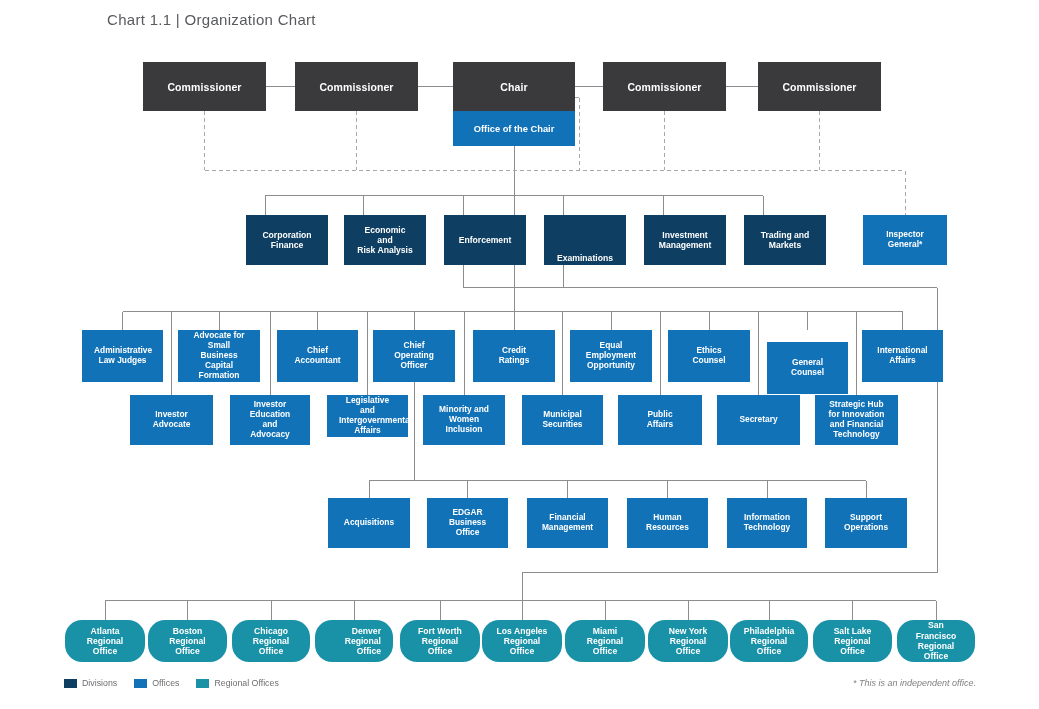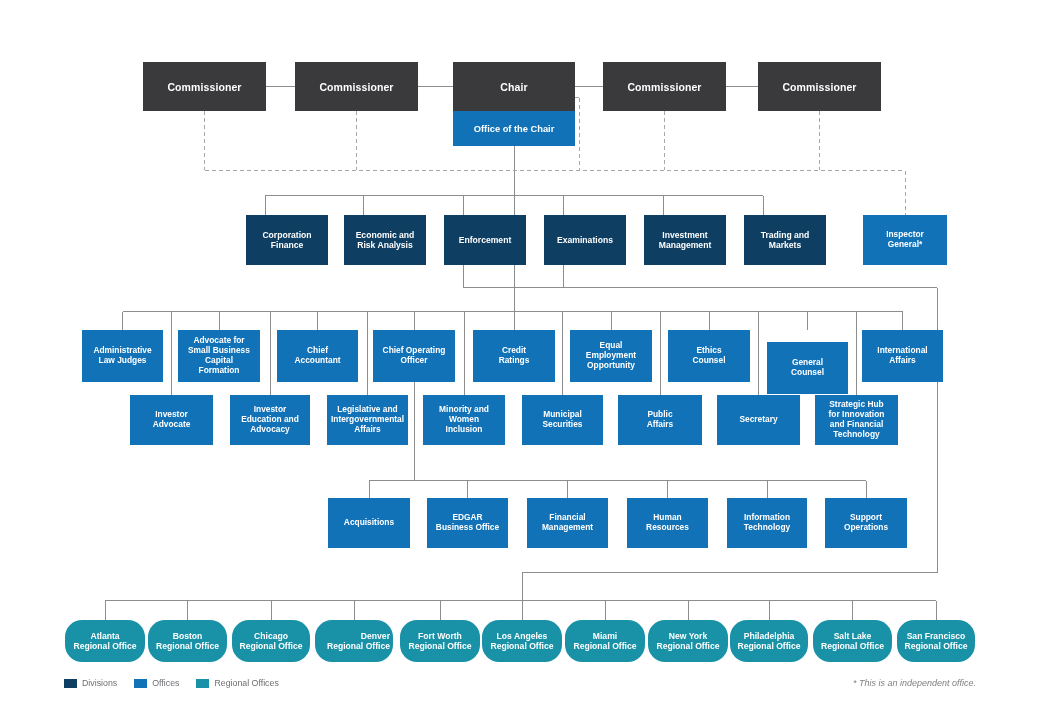--- a/index.html
+++ b/index.html
@@ -1,37 +1,38 @@
 <!DOCTYPE html>
 <html style="--commissioner-bg: #3a393b; --division-bg: #0e3e62; --office-bg: #1172b8; --regional-bg: #1992a7; --line-solid: #8d8d8d; --line-dashed: #a8a8a8;"><head>
 <meta charset="utf-8">
 <style>
   html,body{margin:0;padding:0;background:#ffffff;}
   body{width:1039px;height:709px;overflow:hidden;font-family:"Liberation Sans",sans-serif;}
   .canvas{position:relative;width:1039px;height:709px;background:#ffffff;}
   .title{position:absolute;left:107px;top:11px;font-size:15px;color:#595a5e;letter-spacing:.3px;}
   svg.connectors{position:absolute;left:0;top:0;pointer-events:none;}
   #nodes .node{position:absolute;display:flex;align-items:center;justify-content:center;
-    text-align:center;color:#ffffff;font-weight:bold;box-sizing:border-box;padding:2px 3px;}
+    text-align:center;color:#ffffff;font-weight:bold;box-sizing:border-box;padding:2px 12px;}
   .node span{white-space:pre-line;display:block;width:100%;}
   .node-dark{background:var(--commissioner-bg);font-size:10.5px;letter-spacing:.1px;}
   .node-ooc{background:var(--office-bg);font-size:9.3px;}
   .node-division{background:var(--division-bg);font-size:8.6px;line-height:1.18;margin-left:22px;}
   .node-office{background:var(--office-bg);font-size:8.4px;line-height:1.18;}
   .node-regional{background:var(--regional-bg);font-size:8.6px;line-height:1.2;border-radius:17px;}
   .legend{position:absolute;left:64px;top:678px;display:flex;align-items:center;gap:17px;}
   .legend-item{display:flex;align-items:center;gap:5px;}
   .legend-swatch{width:13px;height:9px;display:inline-block;}
   .legend-label{font-size:8.8px;color:#6d6e71;}
   .footnote{position:absolute;right:63px;top:678px;font-size:9px;font-style:italic;color:#808184;}
 </style>
 </head>
 <body>
 
 <div class="canvas">
+  <div class="title">Chart 1.1 | Organization Chart</div>
   <svg class="connectors" width="1039" height="709">
       <line x1="266" y1="86.5" x2="295" y2="86.5" stroke="#8d8d8d" stroke-width="1" shape-rendering="crispEdges"></line>
       <line x1="418" y1="86.5" x2="453" y2="86.5" stroke="#8d8d8d" stroke-width="1" shape-rendering="crispEdges"></line>
       <line x1="575" y1="86.5" x2="603" y2="86.5" stroke="#8d8d8d" stroke-width="1" shape-rendering="crispEdges"></line>
       <line x1="726" y1="86.5" x2="758" y2="86.5" stroke="#8d8d8d" stroke-width="1" shape-rendering="crispEdges"></line>
       <line x1="514" y1="146" x2="514" y2="311.5" stroke="#8d8d8d" stroke-width="1" shape-rendering="crispEdges"></line>
       <line x1="265" y1="195.5" x2="763" y2="195.5" stroke="#8d8d8d" stroke-width="1" shape-rendering="crispEdges"></line>
       <line x1="265" y1="195.5" x2="265" y2="215" stroke="#8d8d8d" stroke-width="1" shape-rendering="crispEdges"></line>
       <line x1="363" y1="195.5" x2="363" y2="215" stroke="#8d8d8d" stroke-width="1" shape-rendering="crispEdges"></line>
       <line x1="463" y1="195.5" x2="463" y2="215" stroke="#8d8d8d" stroke-width="1" shape-rendering="crispEdges"></line>
@@ -114,21 +115,21 @@
         <span>Corporation
 Finance</span>
       </div>
       <div class="node node-division" style="left: 322px; top: 215px; width: 82px; height: 50px;">
         <span>Economic and
 Risk Analysis</span>
       </div>
       <div class="node node-division" style="left: 422px; top: 215px; width: 82px; height: 50px;">
         <span>Enforcement</span>
       </div>
-      <div class="node node-division" style="left: 522px; top: 215px; width: 82px; height: 50px;">
+      <div class="node node-division" style="left: 522px; top: 215px; width: 82px; height: 50px; align-items: flex-end;">
         <span>Examinations</span>
       </div>
       <div class="node node-division" style="left: 622px; top: 215px; width: 82px; height: 50px;">
         <span>Investment
 Management</span>
       </div>
       <div class="node node-division" style="left: 722px; top: 215px; width: 82px; height: 50px;">
         <span>Trading and
 Markets</span>
       </div>
@@ -177,21 +178,21 @@
       </div>
       <div class="node node-office" style="left: 130px; top: 395px; width: 83px; height: 50px;">
         <span>Investor
 Advocate</span>
       </div>
       <div class="node node-office" style="left: 230px; top: 395px; width: 80px; height: 50px;">
         <span>Investor
 Education and
 Advocacy</span>
       </div>
-      <div class="node node-office" style="left: 327px; top: 395px; width: 81px; height: 50px;">
+      <div class="node node-office" style="left: 327px; top: 395px; width: 81px; height: 42px;">
         <span>Legislative and
 Intergovernmental
 Affairs</span>
       </div>
       <div class="node node-office" style="left: 423px; top: 395px; width: 82px; height: 50px;">
         <span>Minority and
 Women
 Inclusion</span>
       </div>
       <div class="node node-office" style="left: 522px; top: 395px; width: 81px; height: 50px;">

